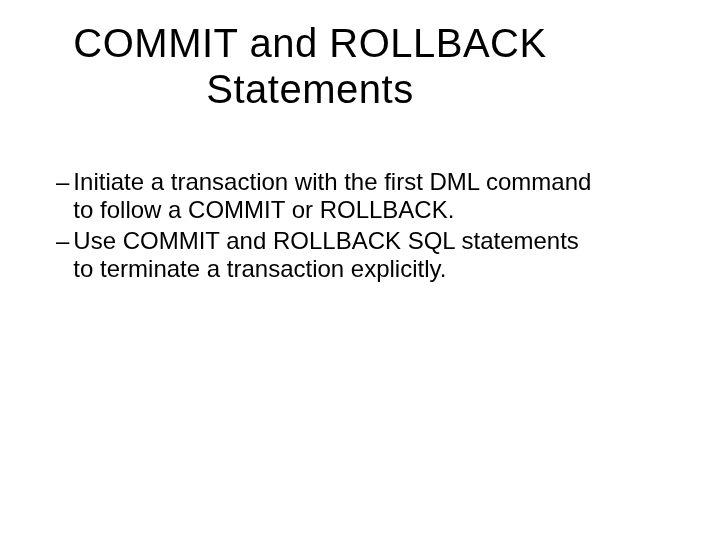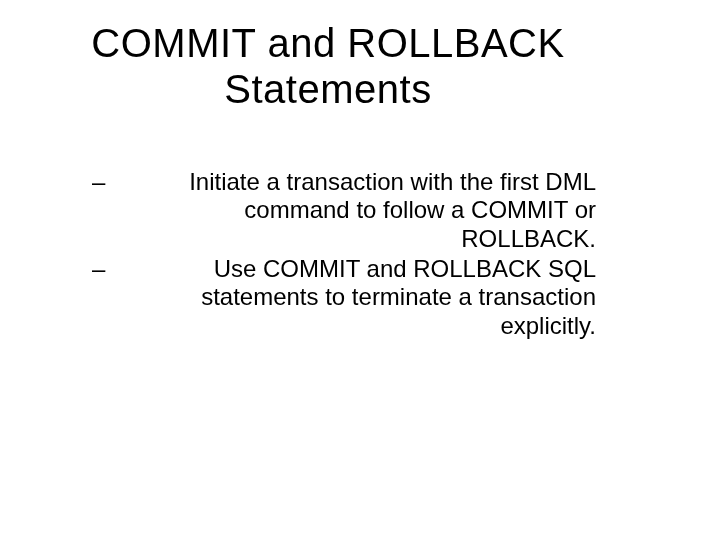--- a/index.html
+++ b/index.html
@@ -8,21 +8,21 @@
     width: 720px;
     height: 540px;
     background: #ffffff;
     font-family: Arial, Helvetica, sans-serif;
     color: #000000;
   }
   .slide {
     width: 656px;
     height: 540px;
     box-sizing: border-box;
-    padding: 20px 60px 40px 60px;
+    padding: 20px 60px 40px 24px;
   }
   .title {
     font-size: 40px;
     font-weight: 400;
     text-align: center;
     line-height: 1.15;
     margin: 0 0 56px 0;
     letter-spacing: 0.5px;
   }
   .body {
@@ -33,21 +33,20 @@
   .bullet {
     display: flex;
     margin-bottom: 2px;
   }
   .dash {
     flex: 0 0 auto;
     margin-right: 4px;
   }
   .bullet-text {
     flex: 1 1 auto;
-    text-align: right;
   }
 </style>
 </head>
 <body>
 
 <div class="slide">
   <h1 class="title">COMMIT and ROLLBACK Statements</h1>
   <div class="body">
     <div class="bullet">
       <span class="dash">–</span>

